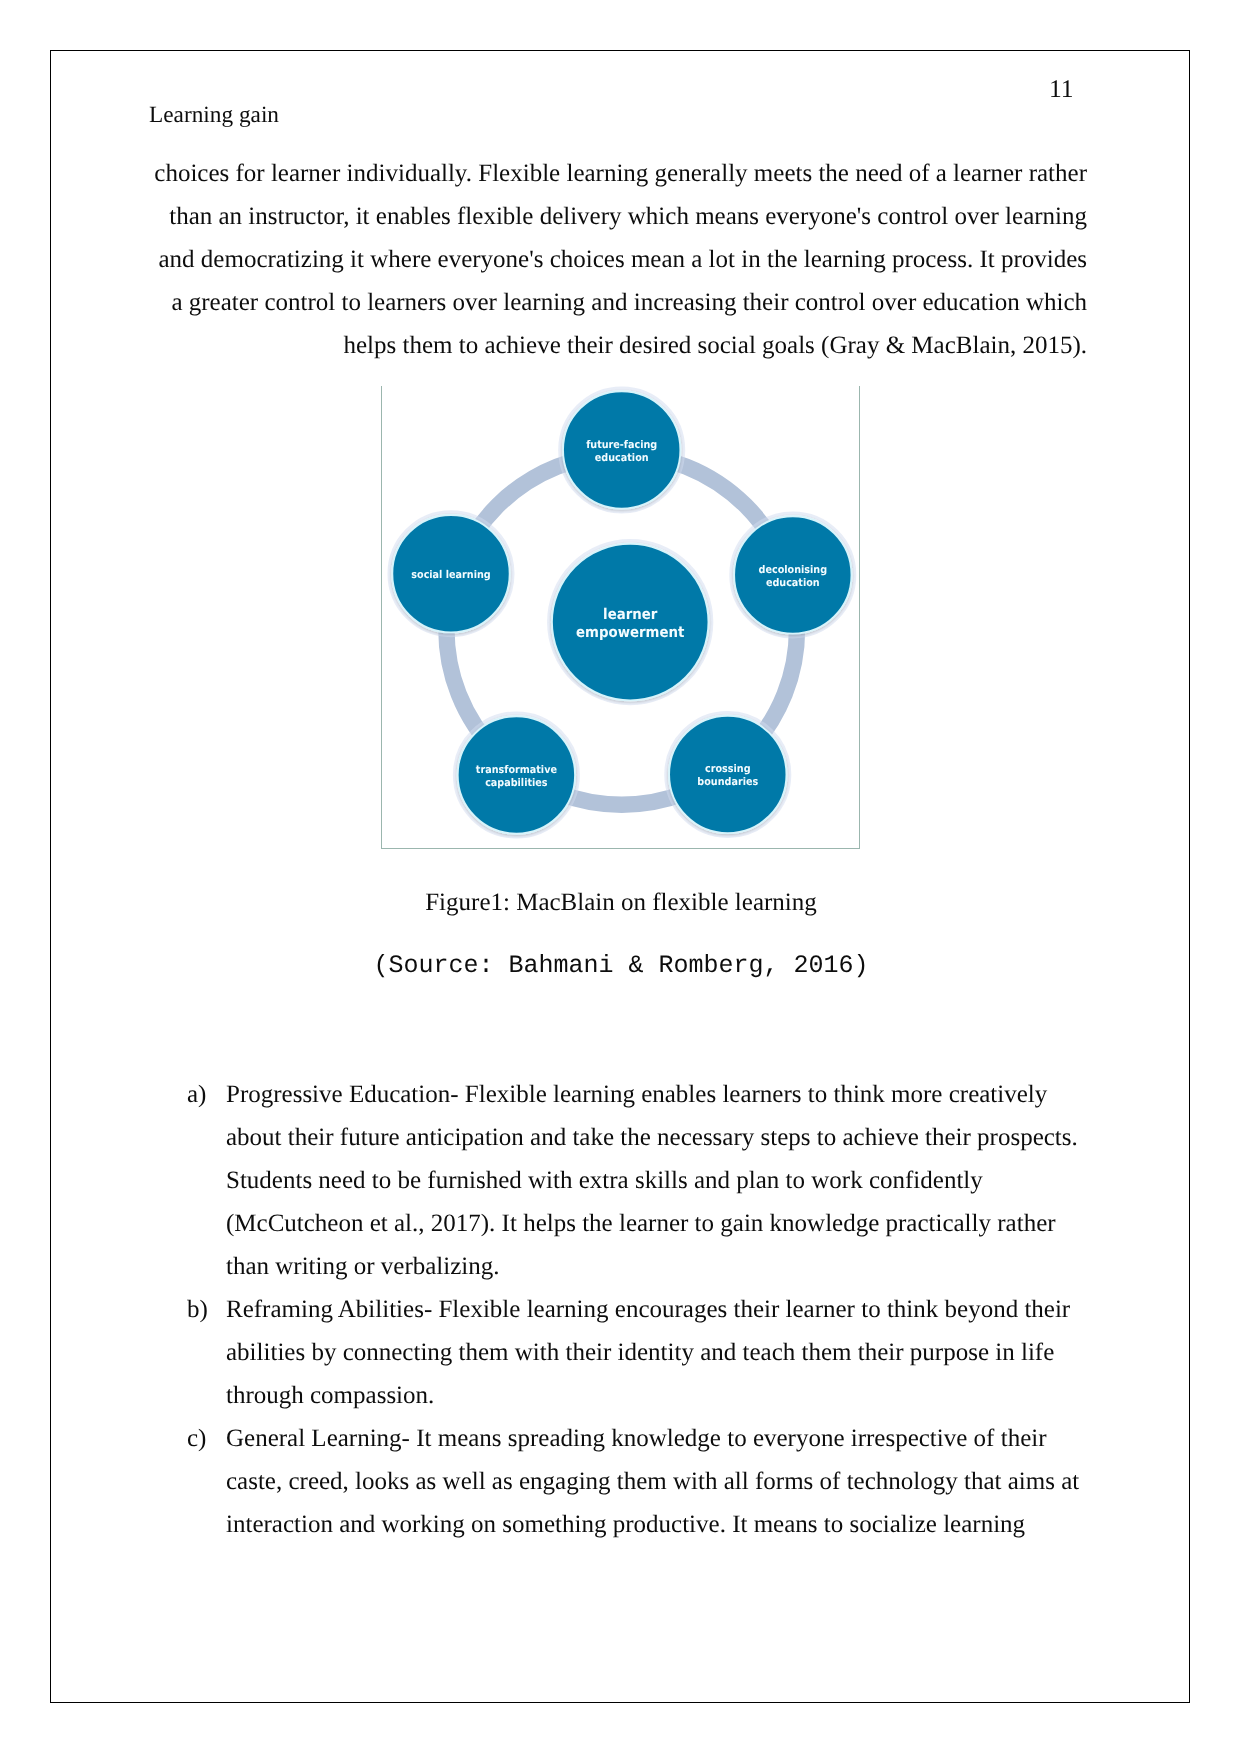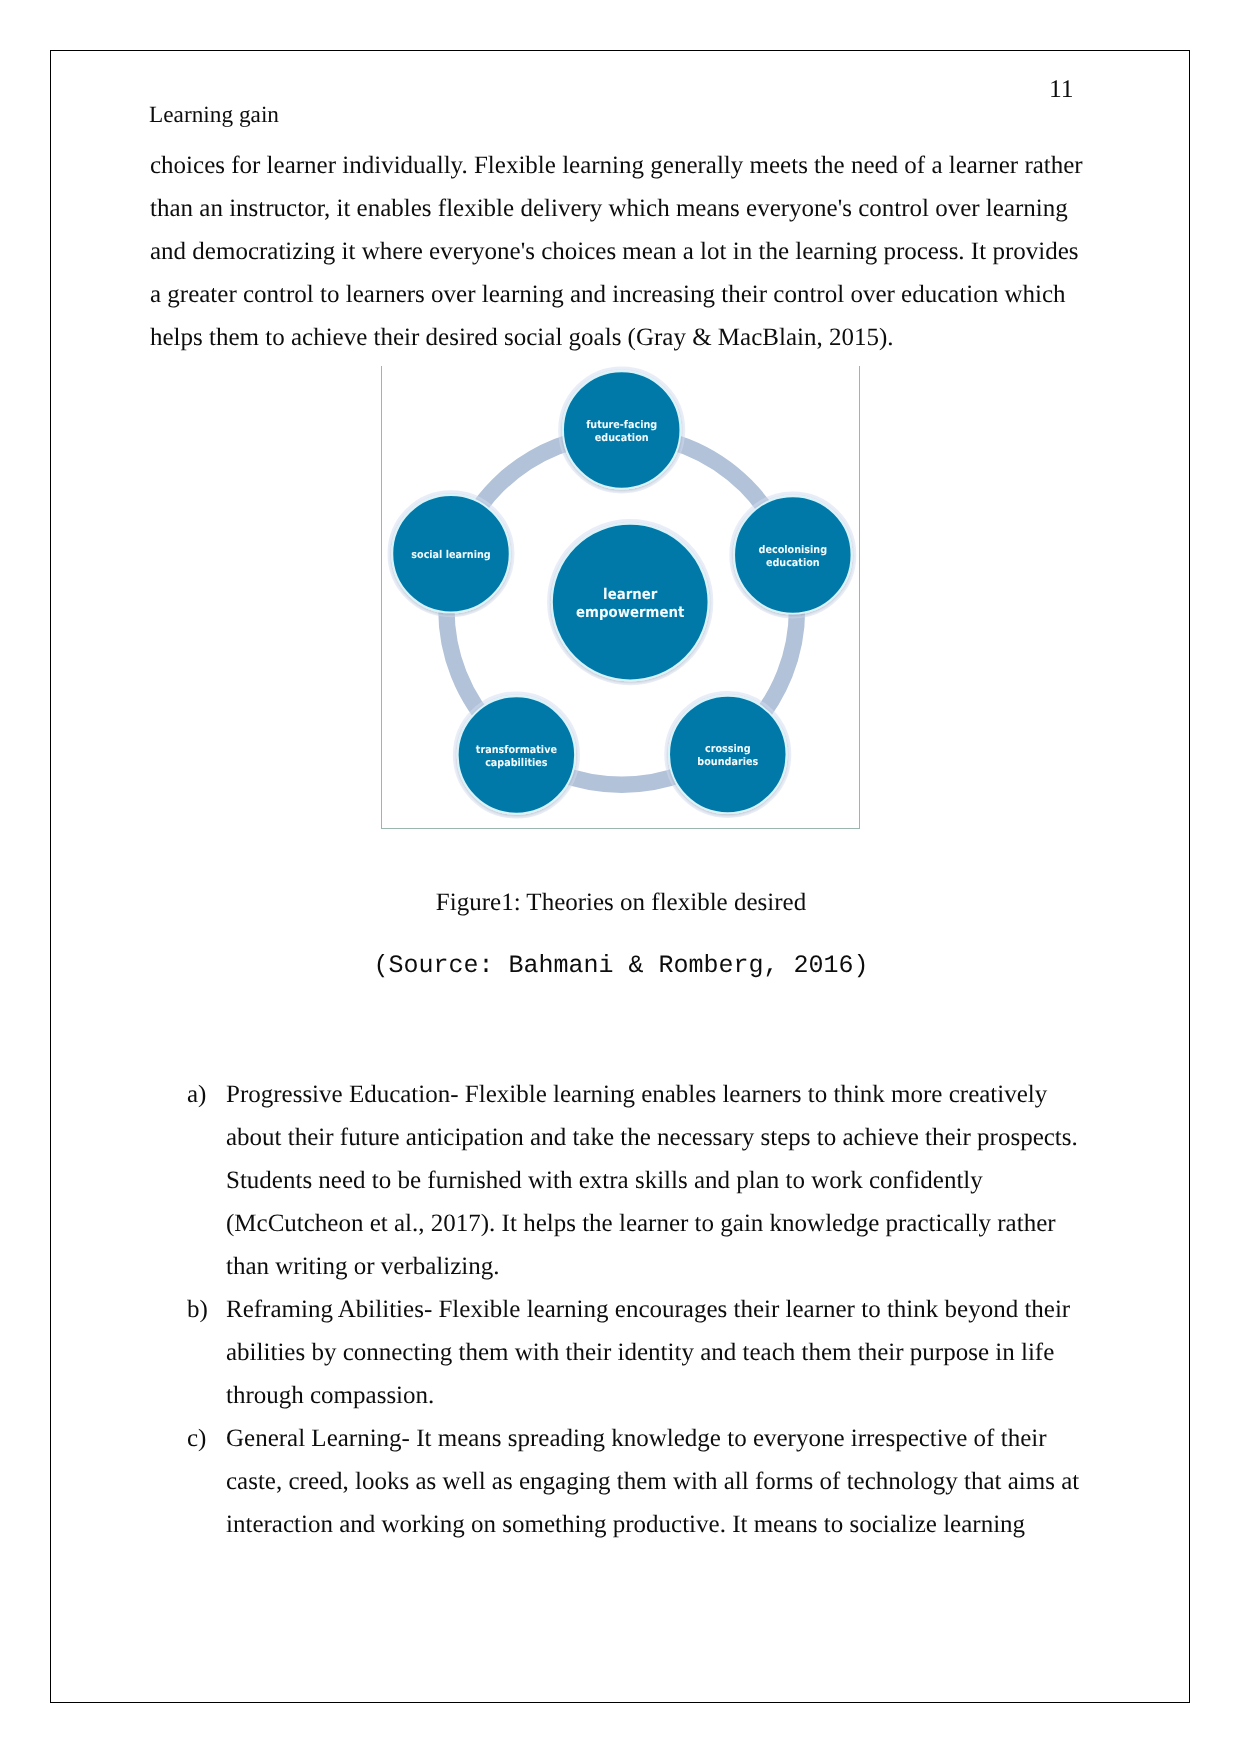--- a/index.html
+++ b/index.html
@@ -6,23 +6,23 @@
   html,body{margin:0;padding:0;background:#ffffff;}
   body{width:1241px;height:1754px;position:relative;overflow:hidden;
        font-family:"Liberation Serif",serif;color:#0d0d0d;
        -webkit-font-smoothing:antialiased;text-rendering:geometricPrecision;
        will-change:transform;}
   .page-border{position:absolute;left:50px;top:50px;width:1140px;height:1653px;
        border:1px solid #000000;box-sizing:border-box;}
   .page-number{position:absolute;left:1049px;top:76px;width:44px;text-align:left;
        font-size:25.5px;line-height:25px;}
   .running-head{position:absolute;left:149px;top:102px;font-size:23.3px;line-height:26px;}
-  .body-para{position:absolute;left:150px;top:144px;width:937px;font-size:25px;
-       line-height:43.05px;text-align:left;}
-  .figure-wrap{position:absolute;left:381px;top:366px;width:478px;height:462px;}
+  .body-para{position:absolute;left:150px;top:152px;width:937px;font-size:25px;
+       line-height:43.05px;text-align:right;}
+  .figure-wrap{position:absolute;left:381px;top:386px;width:478px;height:462px;}
   .figure-box{position:absolute;left:0;top:0;width:479px;height:463px;
        border:1px solid #9bb6ae;border-top:none;box-sizing:border-box;background:#ffffff;}
   .figure-svg{position:absolute;left:0;top:0;filter:blur(0.38px);}
   .fig-caption{position:absolute;left:153px;width:936px;text-align:center;font-size:25px;line-height:43.05px;}
   .cap1{top:881px;}
   .cap2{top:944px;font-family:Liberation Mono, monospace;}
   .list{position:absolute;left:150px;top:1073px;width:935px;}
   .li{position:relative;min-height:10px;}
   .li-marker{position:absolute;left:37px;top:0;width:40px;font-size:25px;line-height:43.05px;text-align:left;}
   .li-text{margin-left:76px;width:861px;font-size:25px;line-height:43.05px;text-align:left;}
@@ -86,21 +86,21 @@
       </g>
       <g>
         <circle cx="249.2" cy="236.1" r="81.2" fill="none" stroke="#d2dcf0" stroke-width="3.8" opacity="0.5"></circle>
         <circle cx="249.2" cy="236.1" r="78.3" fill="#0579a8" stroke="#d7f4fb" stroke-width="1.9" filter="url(#nodeGlow)"></circle>
         <text x="249.2" y="232.75" font-size="14.8" font-weight="700" stroke="#0579a8" stroke-width="0.38" paint-order="stroke fill" class="node-label">learner</text>
         <text x="249.2" y="251.15" font-size="14.8" font-weight="700" stroke="#0579a8" stroke-width="0.38" paint-order="stroke fill" class="node-label">empowerment</text>
       </g>
     </svg>
 </div>
 
-<div class="fig-caption cap1">Figure1: Theories on flexible desired</div>
+<div class="fig-caption cap1">Figure1: MacBlain on flexible learning</div>
 <div class="fig-caption cap2">(Source: Bahmani &amp; Romberg, 2016)</div>
 
 <div class="list">
   <div class="li">
     <div class="li-marker">a)</div>
     <div class="li-text">Progressive Education- Flexible learning enables learners to think more creatively about their future anticipation and take the necessary steps to achieve their prospects. Students need to be furnished with extra skills and plan to work confidently (McCutcheon et al., 2017). It helps the learner to gain knowledge practically rather than writing or verbalizing.</div>
   </div>
   <div class="li">
     <div class="li-marker">b)</div>
     <div class="li-text">Reframing Abilities- Flexible learning encourages their learner to think beyond their abilities by connecting them with their identity and teach them their purpose in life through compassion.</div>

